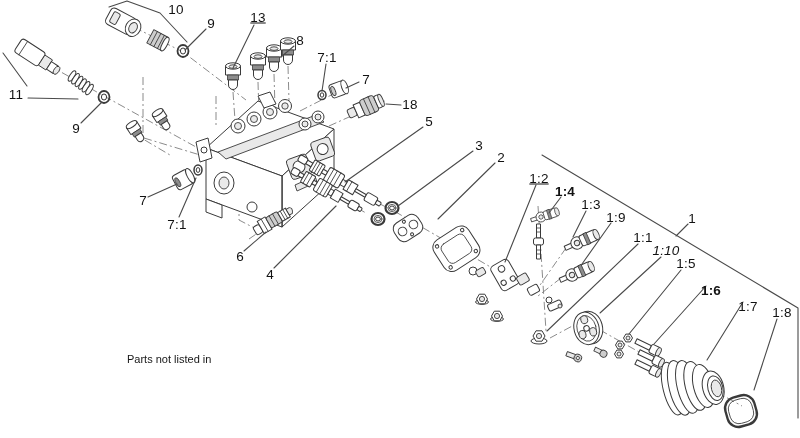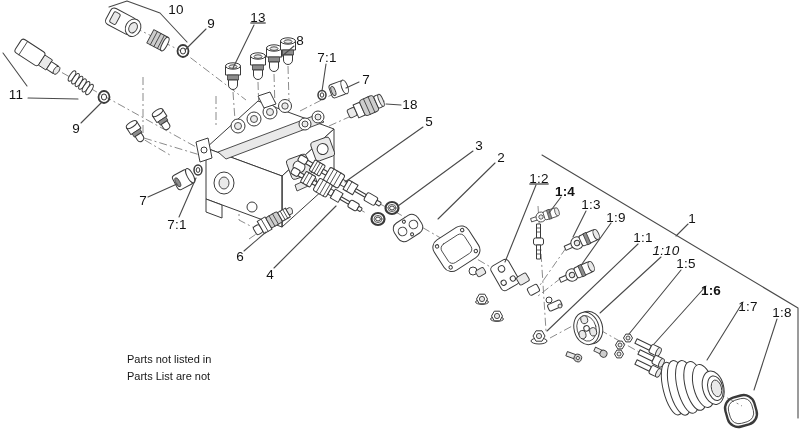--- a/index.html
+++ b/index.html
@@ -474,15 +474,14 @@
       <div class="lbl" style="left: 16px; top: 94px; text-align: center;">11</div>
       <div class="lbl" style="left: 76px; top: 128px;">9</div>
       <div class="lbl" style="left: 143px; top: 200px;">7</div>
       <div class="lbl" style="left: 177px; top: 224px;">7:1</div>
       <div class="lbl" style="left: 240px; top: 256px;">6</div>
       <div class="lbl" style="left: 270px; top: 274px;">4</div>
     </div>
 
   <div class="note">
     <div>Parts not listed in</div>
-    <div>Parts List are not</div>
   </div>
 </div>
 
 </body></html>

